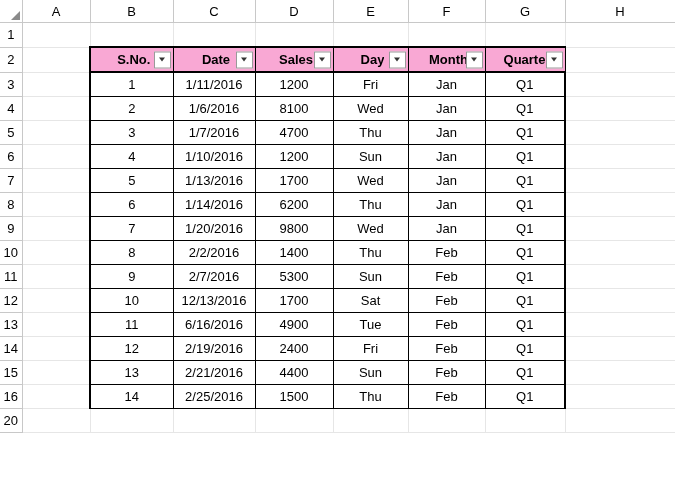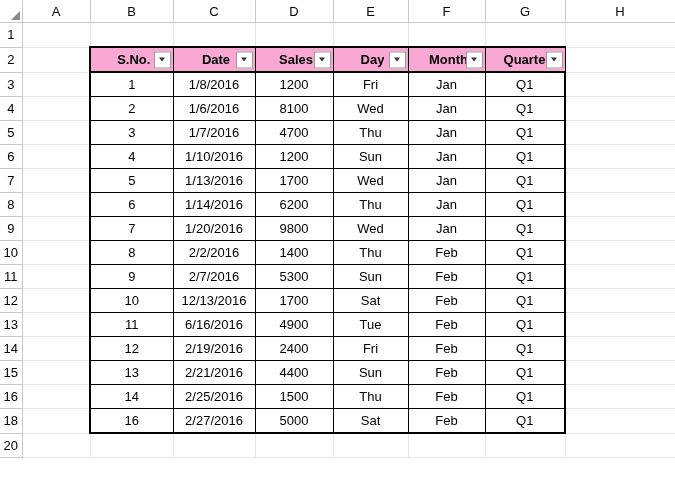--- a/index.html
+++ b/index.html
@@ -242,21 +242,21 @@
               </span>
           </div>
         </td>
         <td class="cell"></td>
       </tr>
 
       <tr>
         <td class="rowhead">3</td>
         <td class="cell"></td>
         <td class="cell dcell left-edge">1</td>
-        <td class="cell dcell">1/8/2016</td>
+        <td class="cell dcell">1/11/2016</td>
         <td class="cell dcell">1200</td>
         <td class="cell dcell">Fri</td>
         <td class="cell dcell">Jan</td>
         <td class="cell dcell right-edge">Q1</td>
         <td class="cell"></td>
       </tr>
       <tr>
         <td class="rowhead">4</td>
         <td class="cell"></td>
         <td class="cell dcell left-edge">2</td>
@@ -390,31 +390,20 @@
       </tr>
       <tr>
         <td class="rowhead">16</td>
         <td class="cell"></td>
         <td class="cell dcell left-edge">14</td>
         <td class="cell dcell">2/25/2016</td>
         <td class="cell dcell">1500</td>
         <td class="cell dcell">Thu</td>
         <td class="cell dcell">Feb</td>
         <td class="cell dcell right-edge">Q1</td>
-        <td class="cell"></td>
-      </tr>
-      <tr>
-        <td class="rowhead">18</td>
-        <td class="cell"></td>
-        <td class="cell dcell left-edge lastrow">16</td>
-        <td class="cell dcell lastrow">2/27/2016</td>
-        <td class="cell dcell lastrow">5000</td>
-        <td class="cell dcell lastrow">Sat</td>
-        <td class="cell dcell lastrow">Feb</td>
-        <td class="cell dcell right-edge lastrow">Q1</td>
         <td class="cell"></td>
       </tr>
       <tr>
         <td class="rowhead">20</td>
         <td class="cell"></td>
         <td class="cell"></td>
         <td class="cell"></td>
         <td class="cell"></td>
         <td class="cell"></td>
         <td class="cell"></td>

